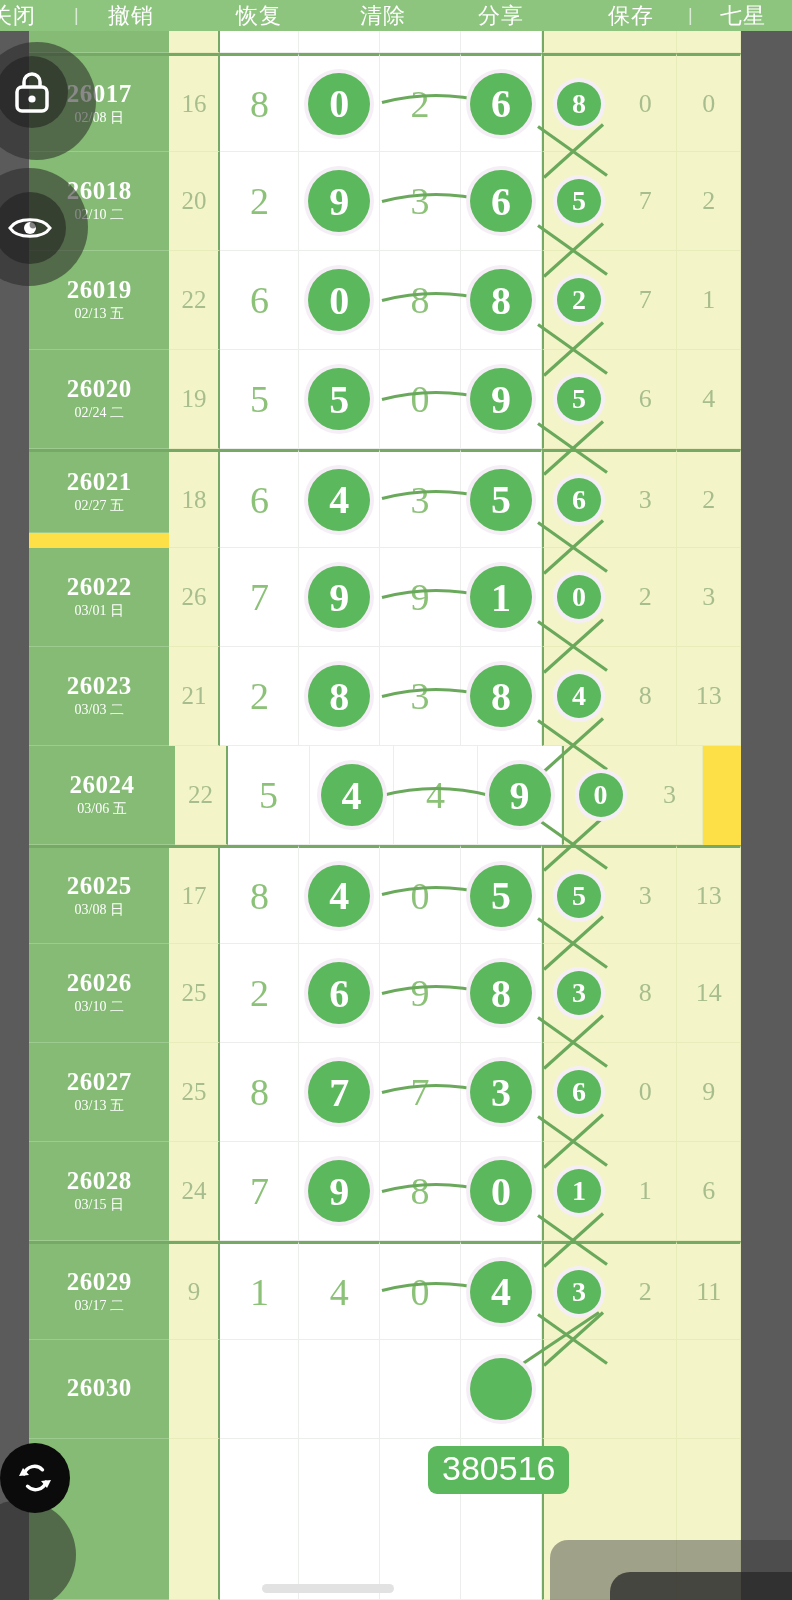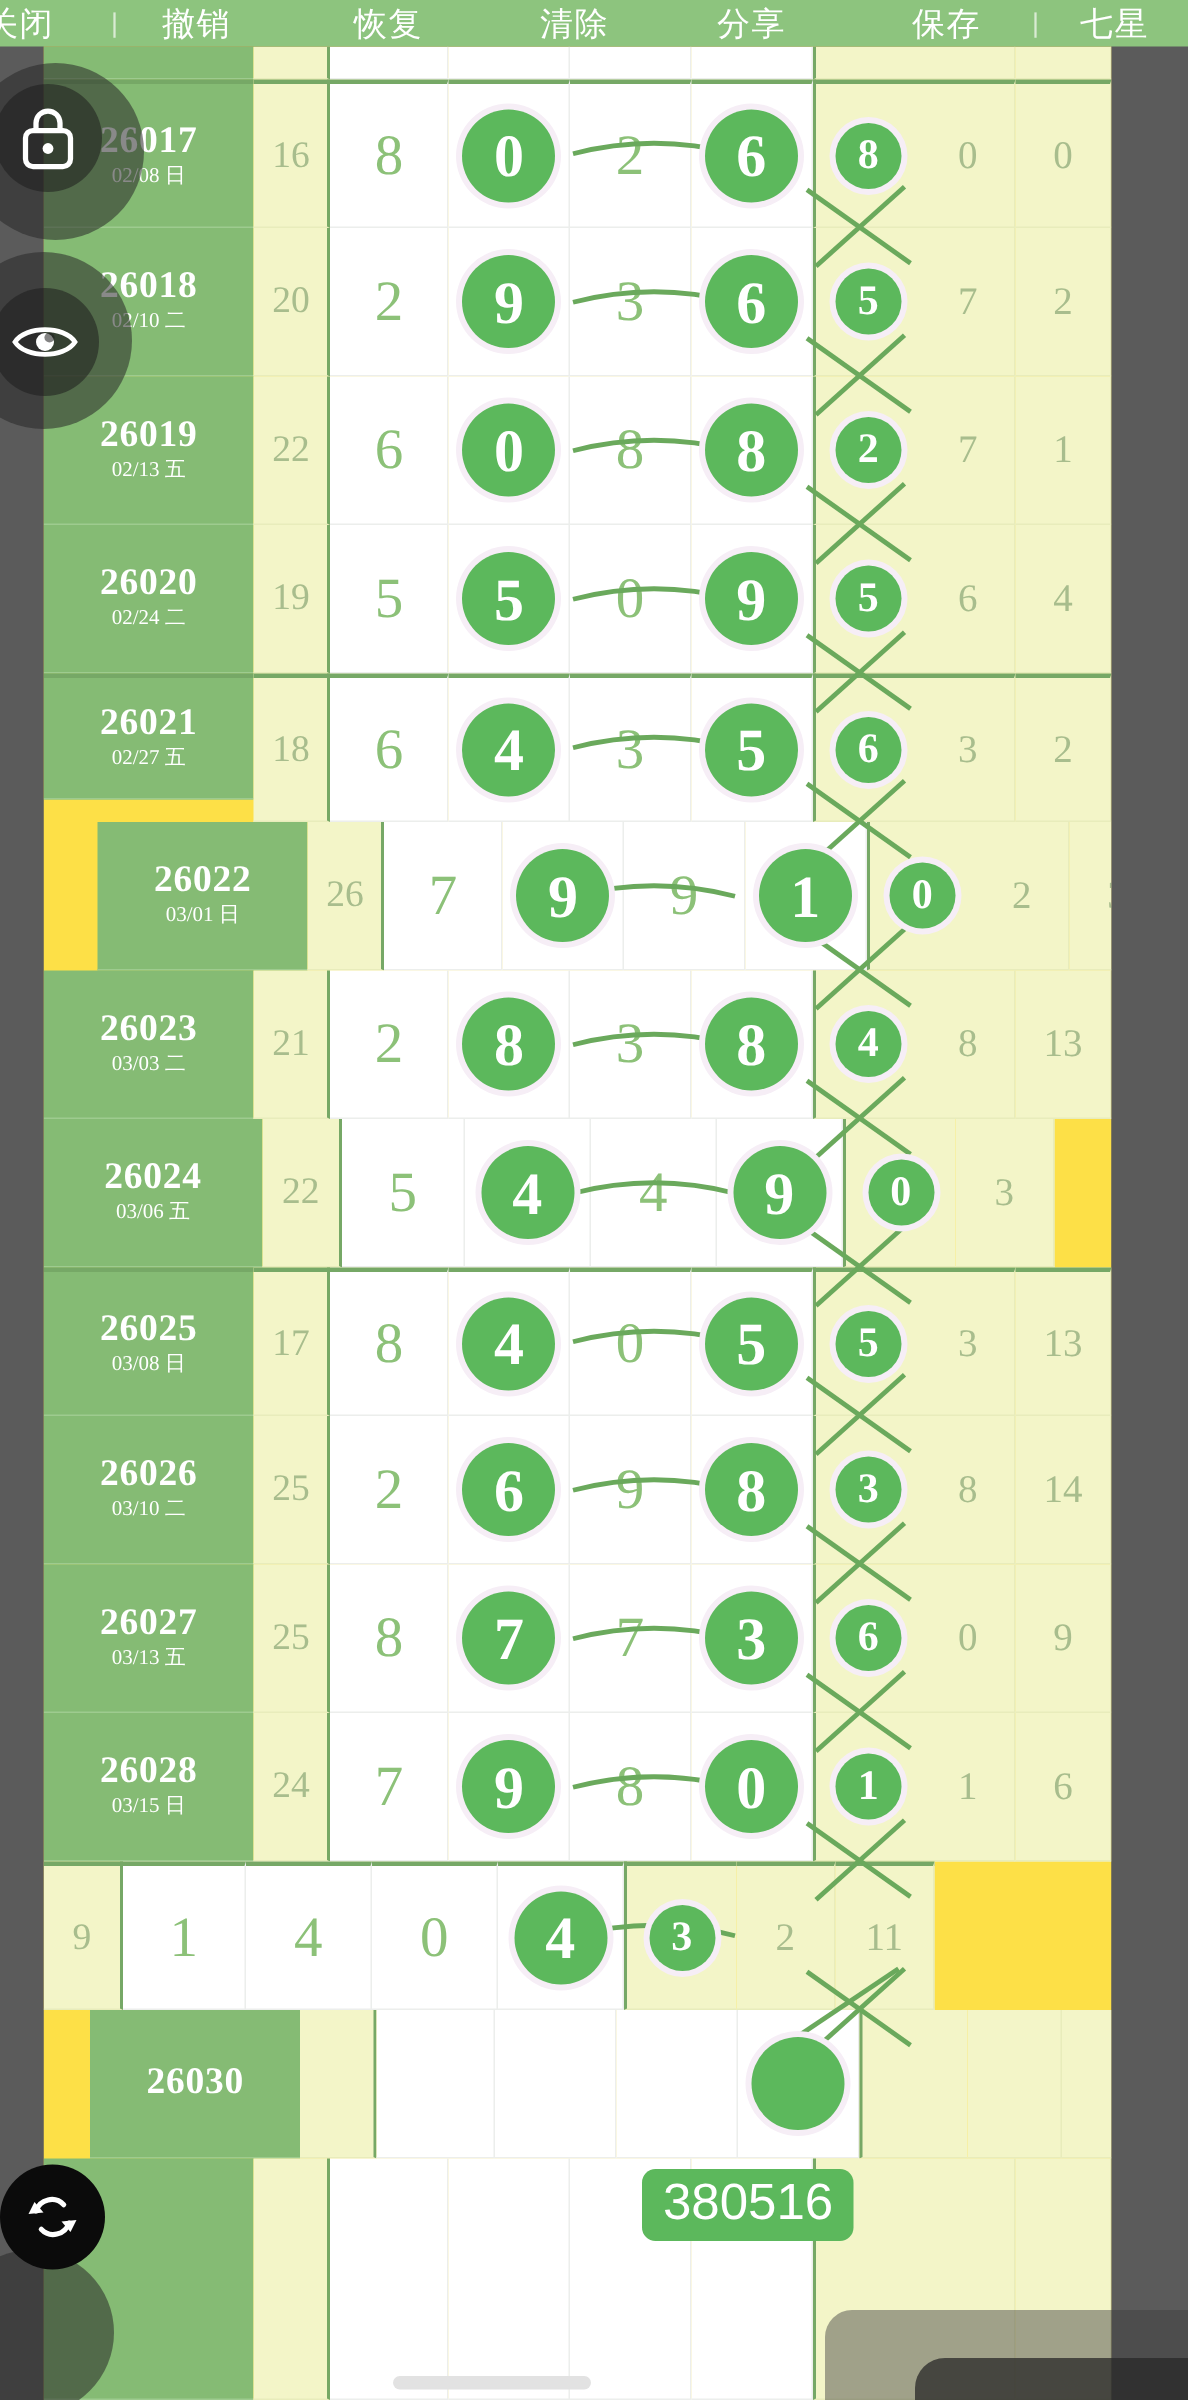--- a/index.html
+++ b/index.html
@@ -290,21 +290,21 @@
           <div class="cell c-small sep-top" style="height:99px">
             <div class="ball-sm">6</div>
           </div>
           <div class="cell c-y sep-top" style="height:99px">
             <span>3</span>
           </div>
           <div class="cell c-y sep-top" style="height:99px">
             <span>2</span>
           </div>
         </div>
-        <div class="row" style="height: 99px; margin-left: 36px;">
+        <div class="row" style="height: 99px;">
           <div class="cell c-label" style="height:99px">
             <span class="lbl-issue">26022</span>
             <span class="lbl-date">03/01 日</span>
           </div>
           <div class="cell c-sum" style="height:99px">
             <span>26</span>
           </div>
           <div class="cell c-d w1" style="height:99px">
             <span class="digit">7</span>
           </div>
@@ -498,20 +498,24 @@
             <div class="ball-sm">1</div>
           </div>
           <div class="cell c-y" style="height:99px">
             <span>1</span>
           </div>
           <div class="cell c-y" style="height:99px">
             <span>6</span>
           </div>
         </div>
         <div class="row" style="height: 99px;">
+          <div class="cell c-label sep-top" style="height:99px">
+            <span class="lbl-issue">26029</span>
+            <span class="lbl-date">03/17 二</span>
+          </div>
           <div class="cell c-sum sep-top" style="height:99px">
             <span>9</span>
           </div>
           <div class="cell c-d w1 sep-top" style="height:99px">
             <span class="digit">1</span>
           </div>
           <div class="cell c-d sep-top" style="height:99px">
             <span class="digit">4</span>
           </div>
           <div class="cell c-d sep-top" style="height:99px">
@@ -523,21 +527,21 @@
           <div class="cell c-small sep-top" style="height:99px">
             <div class="ball-sm">3</div>
           </div>
           <div class="cell c-y sep-top" style="height:99px">
             <span>2</span>
           </div>
           <div class="cell c-y sep-top" style="height:99px">
             <span>11</span>
           </div>
         </div>
-        <div class="row" style="height: 99px; margin-left: 31px;">
+        <div class="row" style="height: 99px;">
           <div class="cell c-label" style="height:99px">
             <span class="lbl-issue">26030</span>
             <span class="lbl-date"></span>
           </div>
           <div class="cell c-sum" style="height:99px">
             <span></span>
           </div>
           <div class="cell c-d w1" style="height:99px">
             <span class="digit"></span>
           </div>

